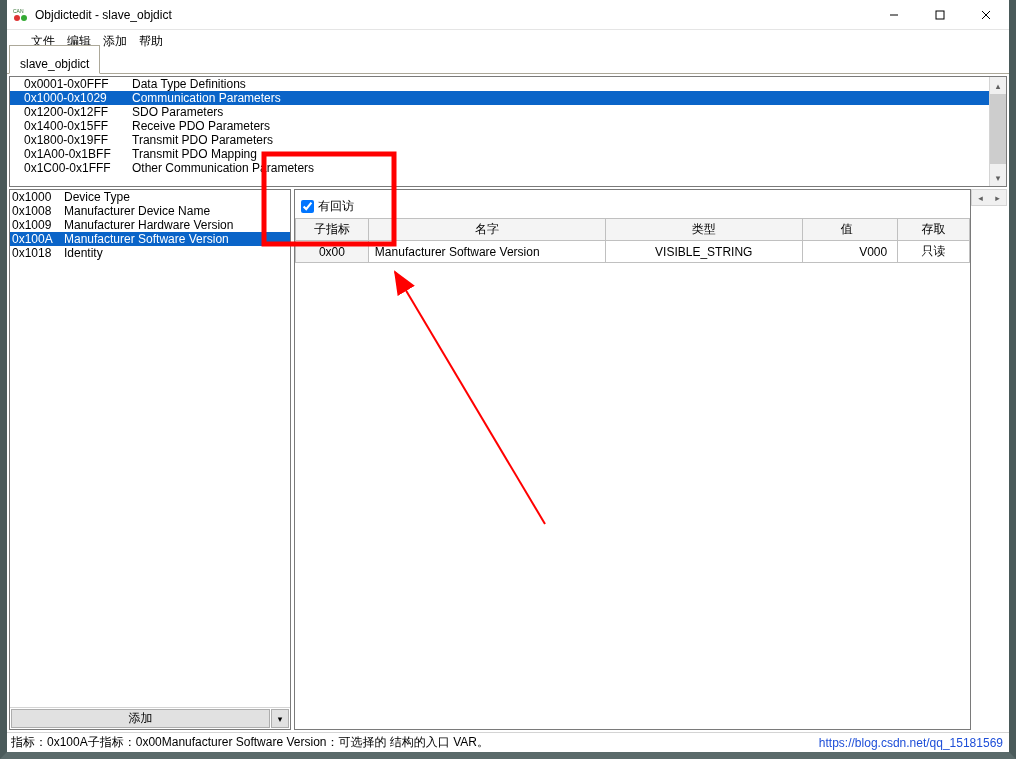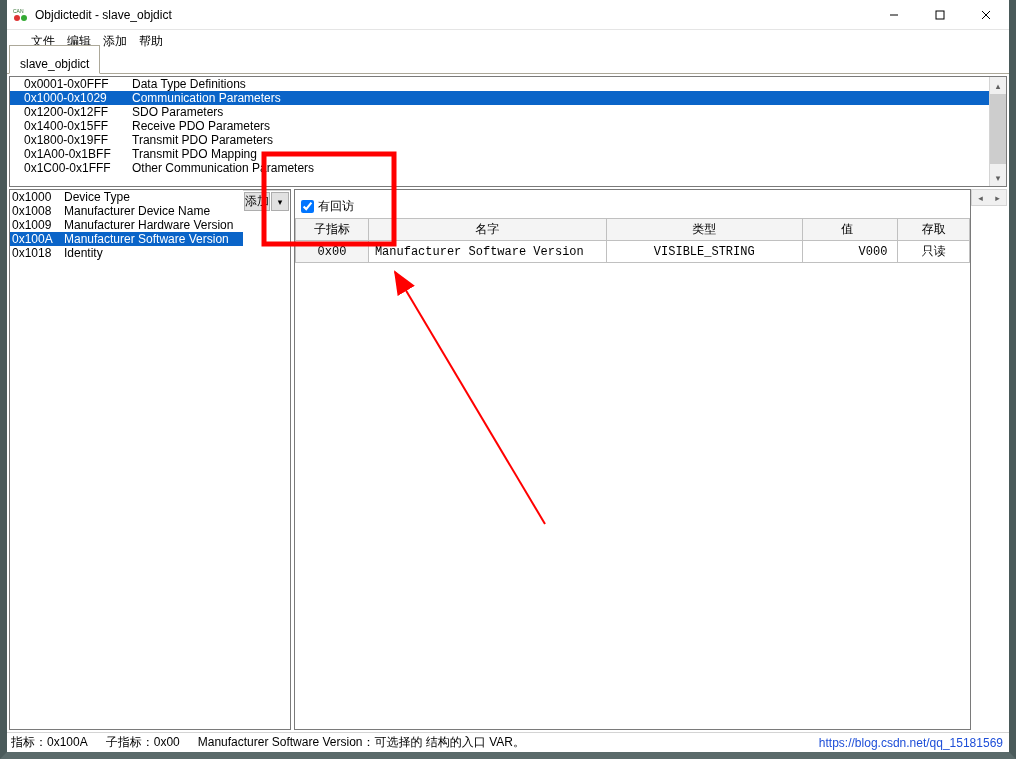--- a/index.html
+++ b/index.html
@@ -110,21 +110,21 @@
   
   .midsplit {
     flex: 1;
     display: flex;
     margin: 2px;
     min-height: 0;
   }
   
   .index-pane {
     width: 282px;
-    display: flex; 
+    display: flex; flex-direction: column;
     border: 1px solid #7a7a7a;
     background: #fff;
     margin-right: 3px;
   }
   .index-list {
     flex: 1;
     overflow: hidden;
     font-size: 12px;
     line-height: 14px;
   }
@@ -185,21 +185,20 @@
   }
   .detail-table th, .detail-table td {
     border: 1px solid #c0c0c0;
     font-size: 12px;
     font-weight: normal;
     background: #fff;
     height: 20px;
     padding: 2px 4px;
     text-align: center;
     overflow: hidden;
-    font-family: Liberation Mono, monospace;
   }
   .detail-table th {
     background: #f4f4f4;
   }
   .detail-table .rowhead {
     background: #f4f4f4;
     width: 76px;
     text-align: center;
   }
   .detail-table td.nm { text-align: left; padding-left: 6px; }
@@ -226,21 +225,20 @@
     width: 97%;
     background: #cdcdcd;
   }
   
   .statusbar {
     height: 20px;
     border-top: 1px solid #d4d4d4;
     display: flex; align-items: center;
     font-size: 12px;
     padding: 0 4px;
-    gap: 18px;
     position: relative;
   }
   .statusbar .watermark {
     position: absolute; right: 6px; bottom: 2px;
     color: #1d4ed8; font-size: 12px;
   }
   
   .annot {
     position: absolute; inset: 0;
     pointer-events: none;

